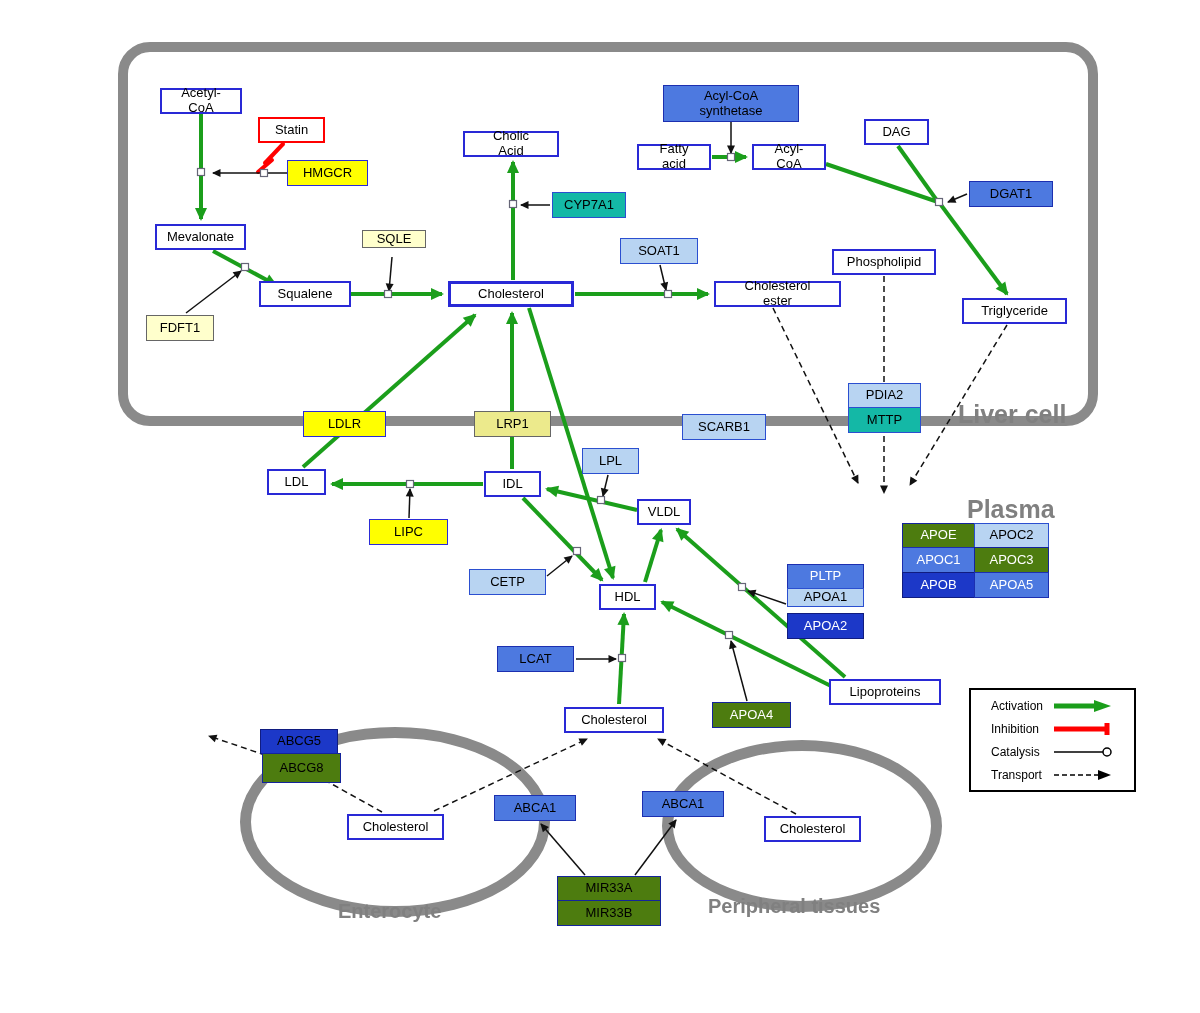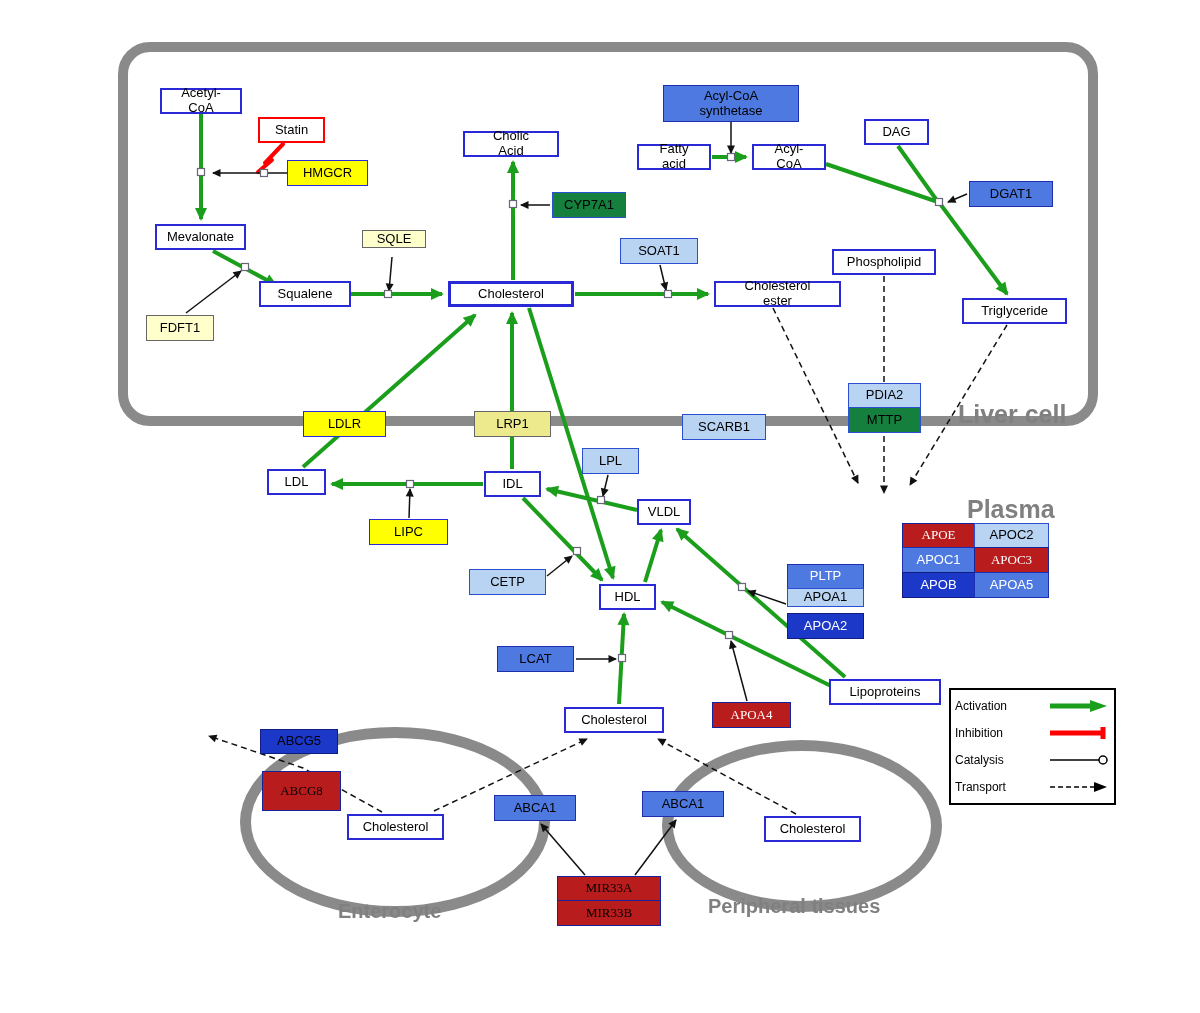--- a/index.html
+++ b/index.html
@@ -20,28 +20,28 @@
   
   .node{position:absolute;display:flex;align-items:center;justify-content:center;
         text-align:center;font-size:13px;line-height:1.12;box-sizing:border-box;
         background:#fff;color:#000;padding:0 18px;}
   .met{background:#ffffff;border:2px solid #2929d6;}
   .drug{background:#ffffff;border:2px solid #ff0000;}
   .yellow{background:#ffff00;border:1px solid #2b2bd6;}
   .paleyellow{background:#ffffcc;border:1px solid #666;}
   .lrp{background:#ecea8c;border:1px solid #666;}
   .blue1{background:#b8d4f2;border:1px solid #2b4fd0;}
-  .blue2{background:#15803d;border:1px solid #2b4fd0;}
+  .blue2{background:#14b8a6;border:1px solid #2b4fd0;}
   .blue3{background:#4d79e0;border:1px solid #1c2fb0;}
-  .blue4{background:#b91c1c;border:1px solid #14249c;font-family:Liberation Serif, serif;}
+  .blue4{background:#4d7c0f;border:1px solid #14249c;}
   .blue5{background:#1c38c8;border:1px solid #101c80;}
   .tw{color:#fff;} .tb{color:#000;}
   
-  .legend{position:absolute;left:949px;top:688px;width:167px;height:117px;border:2px solid #000;
-          background:#fff;box-sizing:border-box;padding:5px 4px;display:flex;
+  .legend{position:absolute;left:969px;top:688px;width:167px;height:104px;border:2px solid #000;
+          background:#fff;box-sizing:border-box;padding:5px 20px;display:flex;
           flex-direction:column;justify-content:space-between;}
   .legend-row{display:flex;align-items:center;justify-content:space-between;font-size:12px;height:21px;}
   .legend-row svg{flex:0 0 auto;}
 </style>
 </head>
 <body>
 
 <div class="canvas">
 
   <div class="liver"></div>
@@ -161,21 +161,21 @@
   <div class="node met" style="left:829px;top:679px;width:112px;height:26px">Lipoproteins</div>
   <div class="node blue4 tw" style="left:902px;top:523px;width:73px;height:25px">APOE</div>
   <div class="node blue1 tb" style="left:974px;top:523px;width:75px;height:25px">APOC2</div>
   <div class="node blue3 tw" style="left:902px;top:547px;width:73px;height:26px">APOC1</div>
   <div class="node blue4 tw" style="left:974px;top:547px;width:75px;height:26px">APOC3</div>
   <div class="node blue5 tw" style="left:902px;top:572px;width:73px;height:26px">APOB</div>
   <div class="node blue3 tw" style="left:974px;top:572px;width:75px;height:26px">APOA5</div>
   <div class="node met" style="left:564px;top:707px;width:100px;height:26px">Cholesterol</div>
 
   <div class="node blue5 tb" style="left:260px;top:729px;width:78px;height:25px">ABCG5</div>
-  <div class="node blue4 tb" style="left:262px;top:771px;width:79px;height:40px">ABCG8</div>
+  <div class="node blue4 tb" style="left:262px;top:753px;width:79px;height:30px">ABCG8</div>
   <div class="node met" style="left:347px;top:814px;width:97px;height:26px">Cholesterol</div>
   <div class="node blue3 tb" style="left:494px;top:795px;width:82px;height:26px">ABCA1</div>
   <div class="node blue3 tb" style="left:642px;top:791px;width:82px;height:26px">ABCA1</div>
   <div class="node met" style="left:764px;top:816px;width:97px;height:26px">Cholesterol</div>
   <div class="node blue4 tb" style="left:557px;top:876px;width:104px;height:25px">MIR33A</div>
   <div class="node blue4 tb" style="left:557px;top:900px;width:104px;height:26px">MIR33B</div>
 
   <div class="complabel" style="left:958px;top:353px;font-size:25px">Liver cell</div>
   <div class="complabel" style="left:967px;top:448px;font-size:25px">Plasma</div>
   <div class="complabel" style="left:338px;top:853px;font-size:20px">Enterocyte</div>

